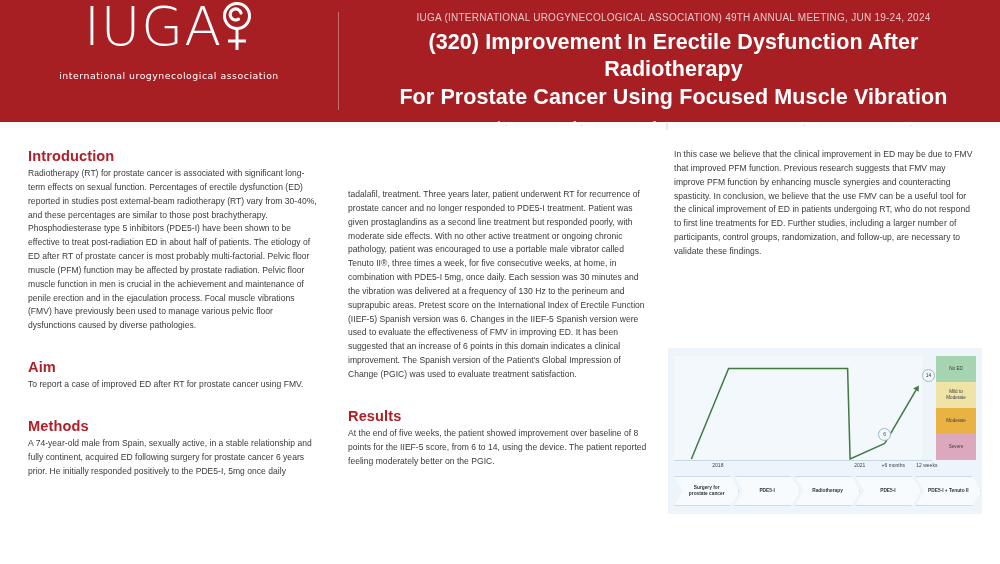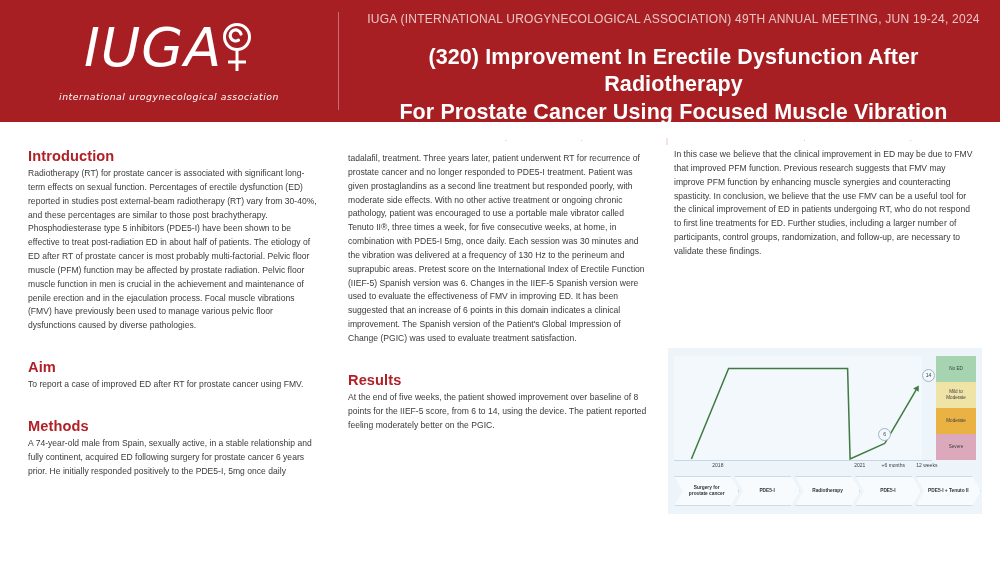--- a/index.html
+++ b/index.html
@@ -12,23 +12,22 @@
   .poster { position: relative; width: 1000px; height: 564px; background: #ffffff; }
 
   
   .header {
     position: absolute; left: 0; top: 0; width: 1000px; height: 122px;
     background: #a81f23;
     display: flex; align-items: stretch;
   }
   .header-logo {
     width: 338px; flex: 0 0 338px;
-    display: flex; align-items: center; justify-content: center;
+    display: flex; justify-content: center;
     position: relative;
-    font-style: italic;
   }
   .logo-wrap { display: flex; flex-direction: column; align-items: center; }
   .logo-row { display: flex; align-items: center; }
   .logo-word {
     font-family: "DejaVu Sans", sans-serif;
     font-size: 54px; font-weight: 300; color: #ffffff;
     letter-spacing: 1px; line-height: 1;
   }
   .logo-venus { position: relative; width: 34px; height: 52px; margin-left: -2px; }
   .logo-venus svg { position: absolute; left: 0; top: 0; }
@@ -40,22 +39,22 @@
   .header-divider {
     width: 1px; background: rgba(255,255,255,0.35);
     margin: 12px 0 12px 0; flex: 0 0 1px;
   }
   .header-text {
     flex: 1; padding: 12px 14px 8px 22px;
     display: flex; flex-direction: column; justify-content: flex-start;
     align-items: center; text-align: center;
   }
   .meeting-line {
-    font-size: 12px; color: #e9c6c7; letter-spacing: 0.25px;
-    margin-bottom: 18px; white-space: nowrap;
+    font-size: 10px; color: #e9c6c7; letter-spacing: 0.25px;
+    margin-bottom: 6px; white-space: nowrap;
   }
   .poster-title {
     font-size: 21.5px; font-weight: bold; color: #ffffff;
     line-height: 1.27; letter-spacing: 0.1px;
   }
   .authors-block { margin-top: 9px; text-align: center; }
   .authors-line {
     font-size: 7.8px; font-weight: bold; color: #ffffff; letter-spacing: 0.1px;
     white-space: nowrap;
   }
@@ -79,21 +78,21 @@
 
   h2.section {
     font-size: 14.6px; font-weight: bold; color: #b02026;
     margin-bottom: 3px; letter-spacing: 0.1px;
   }
   p.body {
     font-size: 8.55px; color: #3a3a3c; line-height: 1.62;
     text-align: left; letter-spacing: 0.02px;
   }
   .gap-lg { height: 26px; }
-  .col-2-top { padding-top: 30px; }
+  .col-2-top { padding-top: 30px; margin-top: 36px; }
 
   
   .figure {
     position: absolute; left: 668px; top: 348px;
     width: 314px; height: 166px;
     background: #eef5fa;
     padding: 6px 6px 4px 6px;
   }
   .fig-inner { position: relative; width: 302px; height: 156px; }
   .plot {

